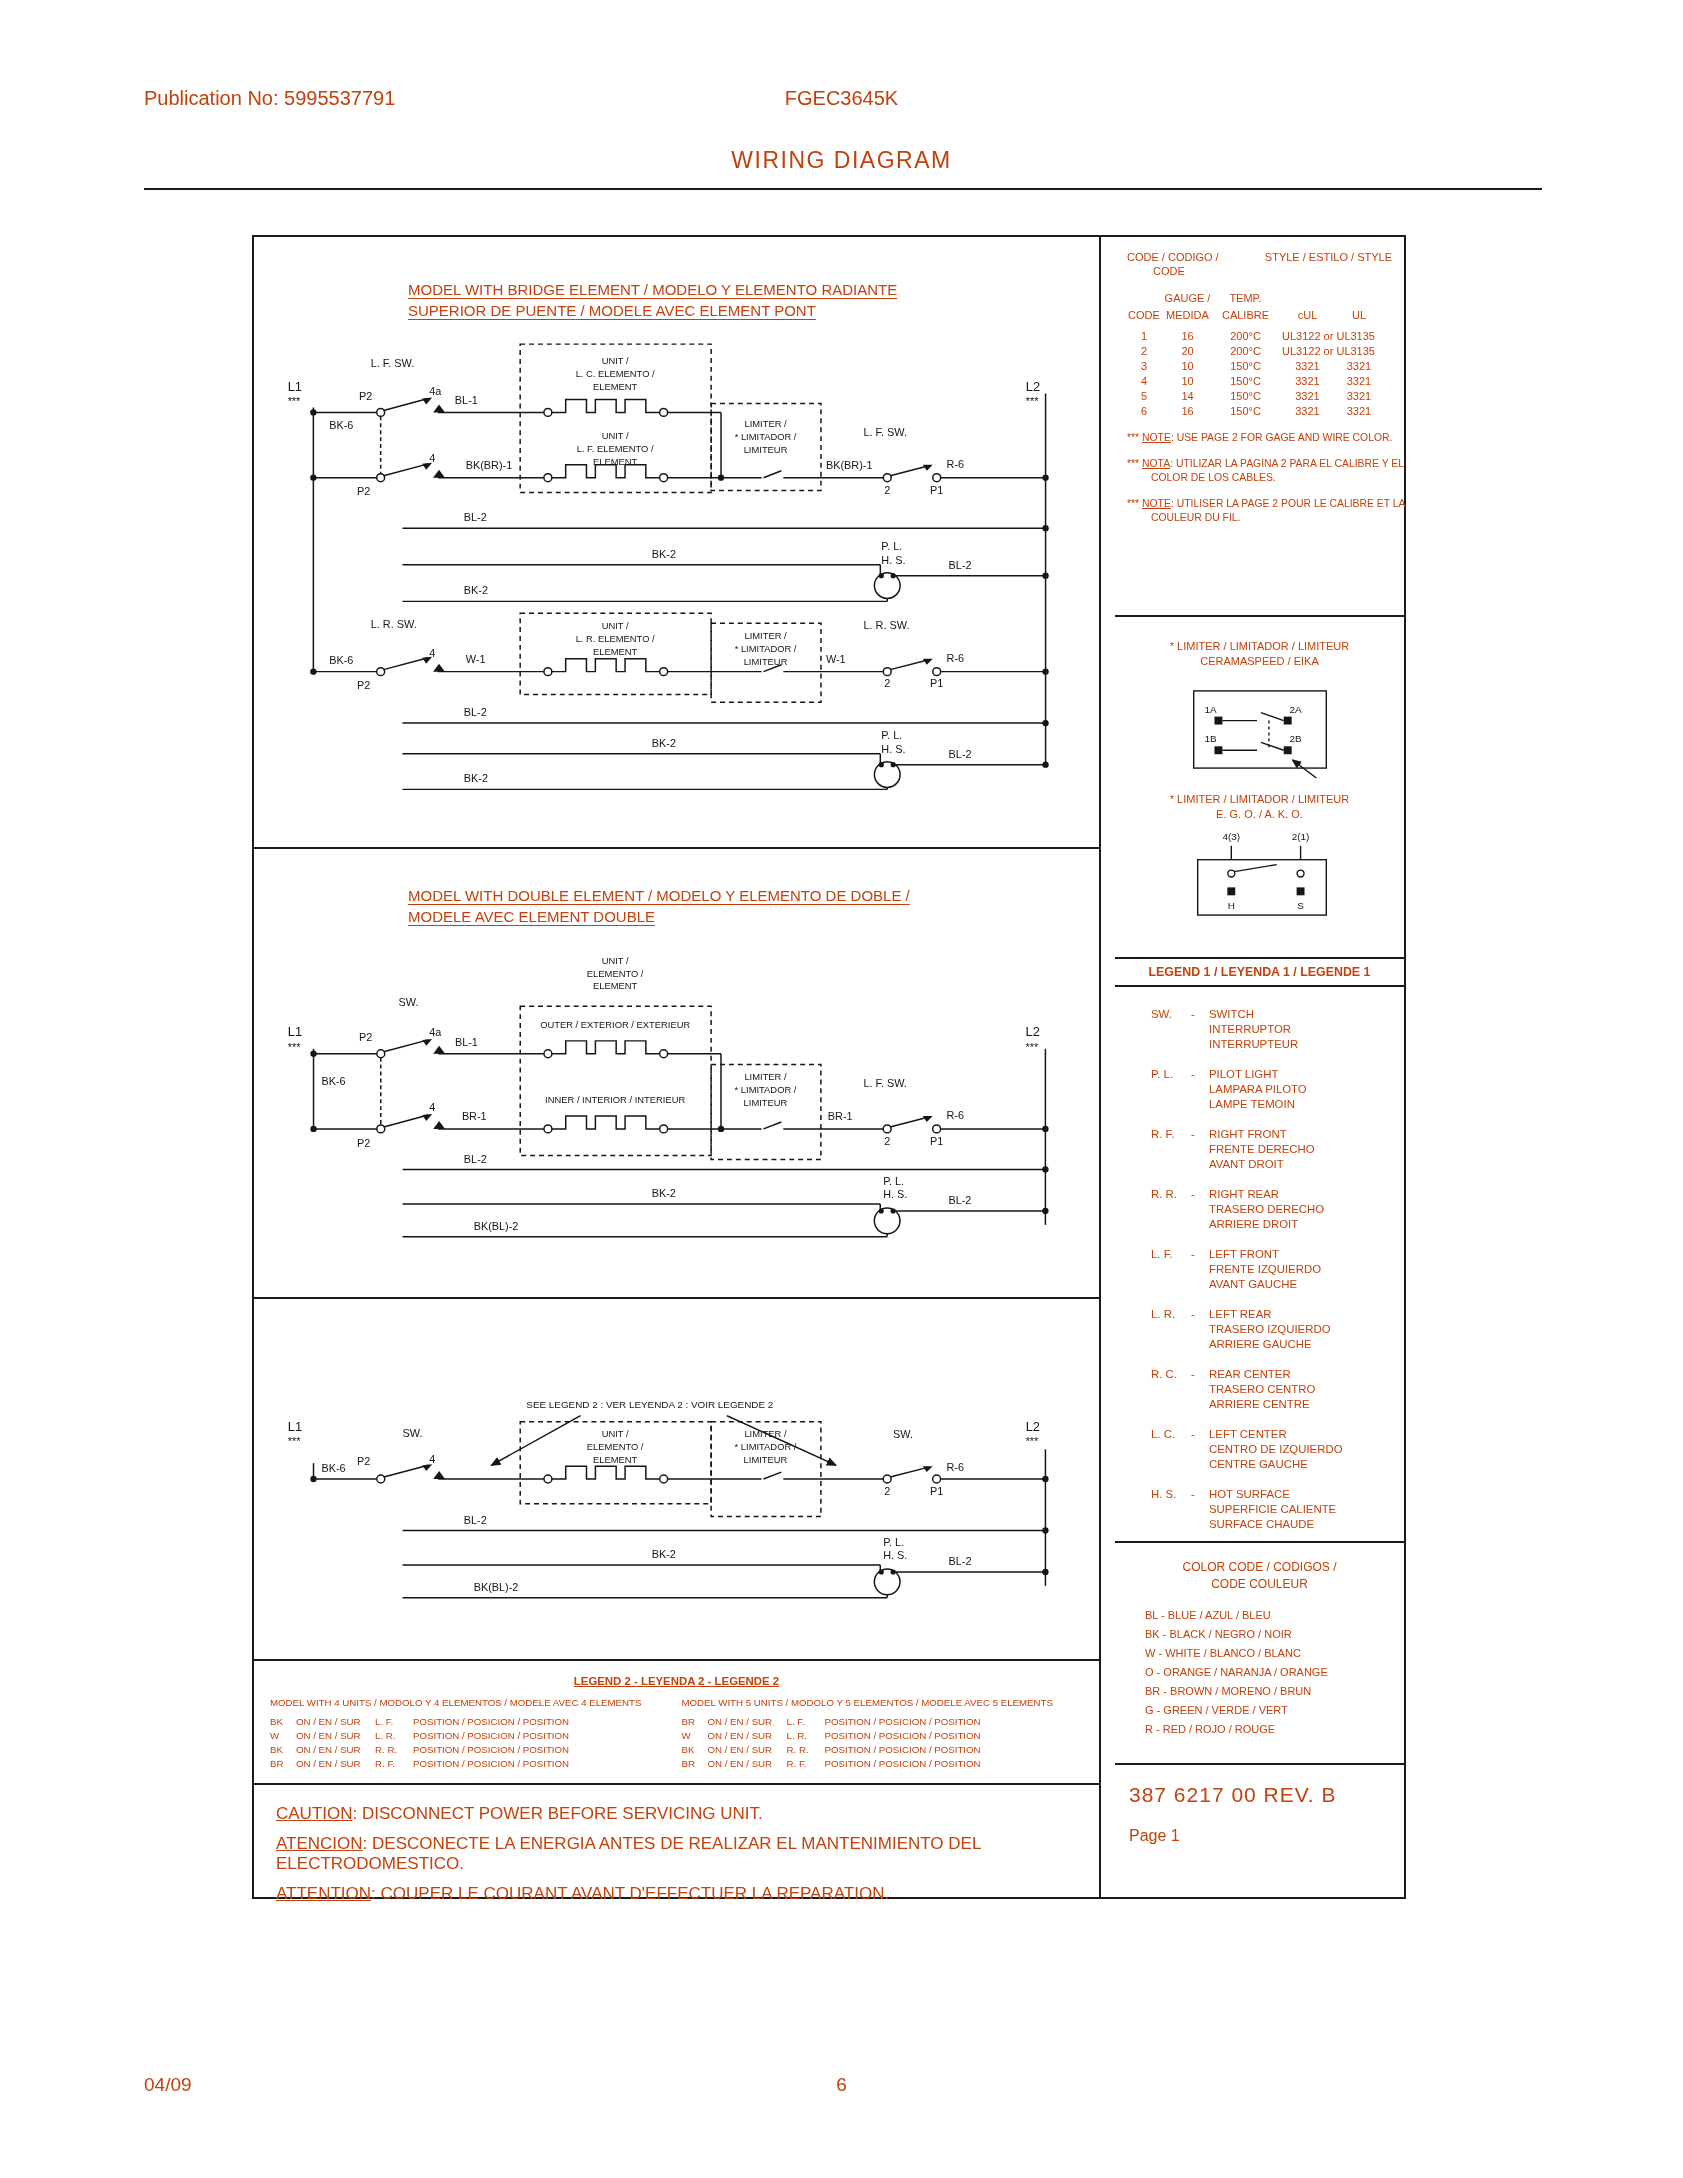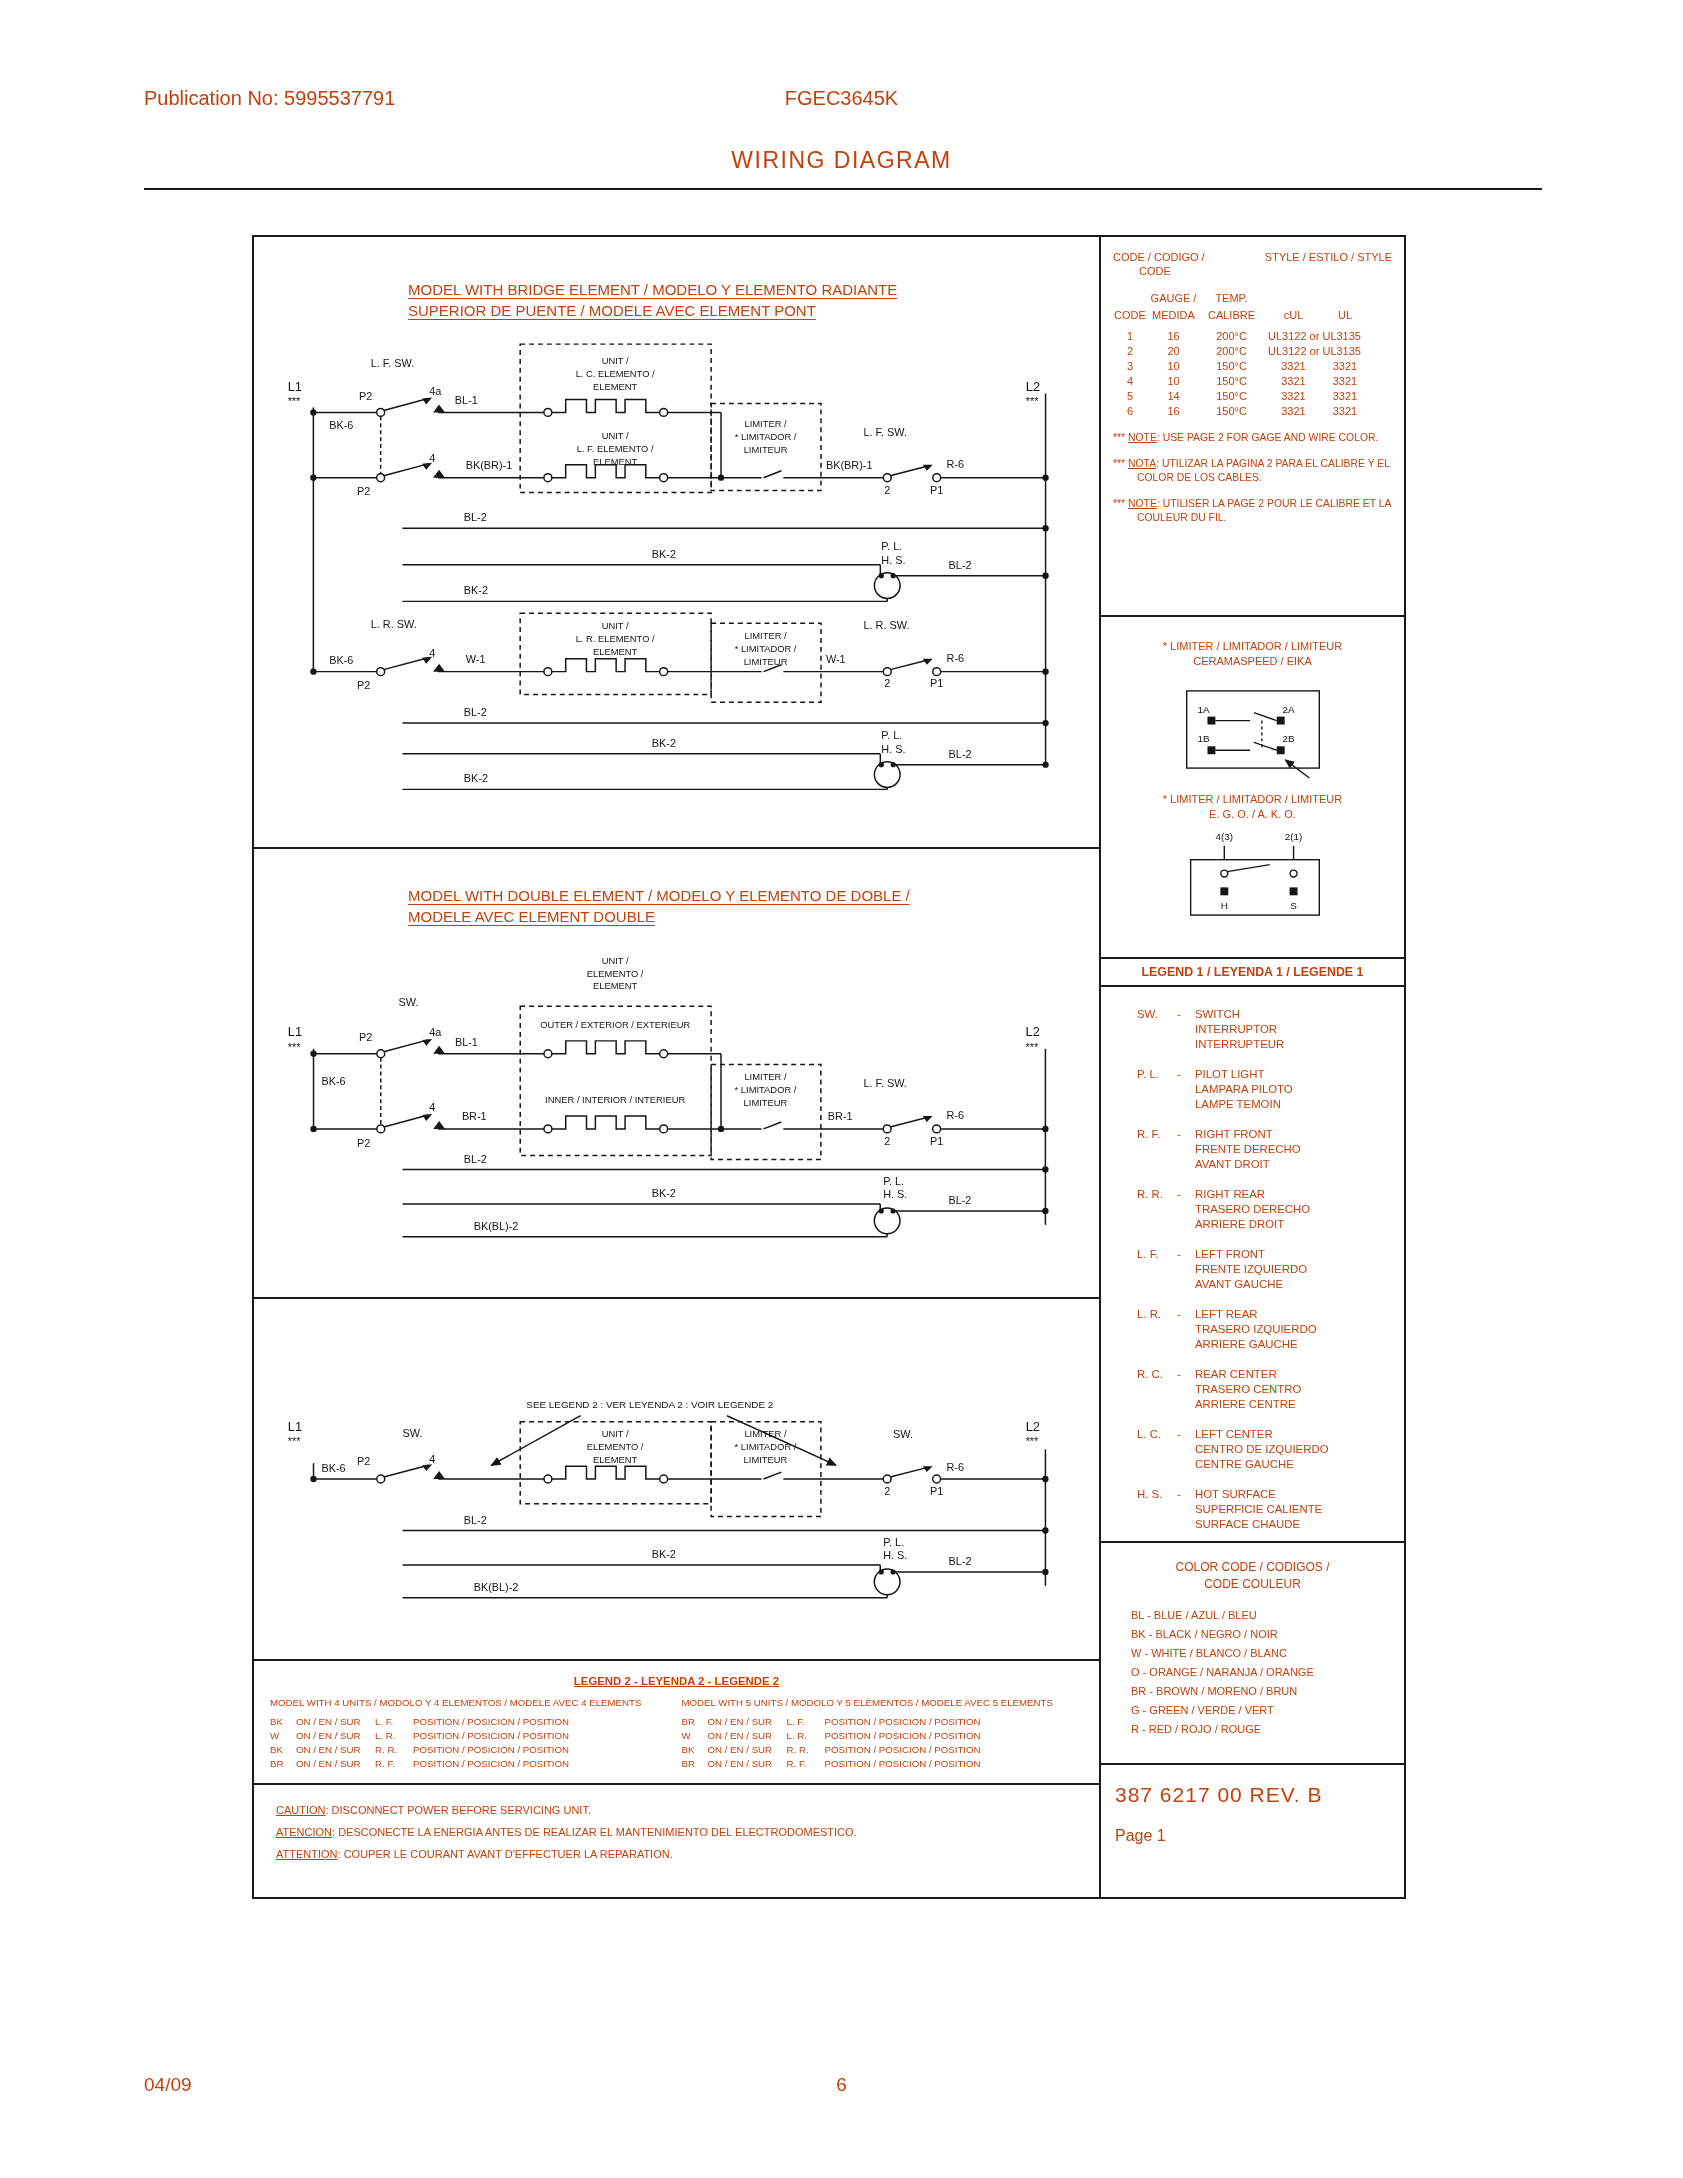--- a/index.html
+++ b/index.html
@@ -9,21 +9,21 @@
 
   
   .pub { left:144px; top:87px; font-size:20px; }
   .model { left:0; width:1683px; text-align:center; top:87px; font-size:20px; }
   .doc-title { left:0; width:1683px; text-align:center; top:147px; font-size:23px; letter-spacing:1.5px; }
   .title-rule { left:144px; top:188px; width:1398px; height:2px; background:#1a1a1a; }
 
   
   .main-box { left:252px; top:235px; width:1154px; height:1664px; border:2px solid #1a1a1a; }
   .left-col { position:absolute; left:0; top:0; width:845px; height:1660px; }
-  .right-col { position:absolute; left:845px; top:0; width:305px; height:1660px; border-left:2px solid #1a1a1a; display:flex; flex-direction:column; }
+  .right-col { position:absolute; left:845px; top:0; width:305px; height:1660px; border-left:2px solid #1a1a1a; display:flex; flex-direction:column;padding-left:14px; }
 
   .sec { position:absolute; left:0; width:845px; }
   #sec1 { top:0; height:612px; border-bottom:2px solid #1a1a1a; }
   #sec2 { top:612px; height:450px; border-bottom:2px solid #1a1a1a; }
   #sec3 { top:1062px; height:362px; border-bottom:2px solid #1a1a1a; }
   #legend2 { position:absolute; left:0; top:1425px; width:845px; height:123px; border-bottom:2px solid #1a1a1a; }
   #caution { position:absolute; left:0; top:1547px; width:845px; height:113px; padding:20px 22px; }
 
   .sec-title { position:absolute; left:154px; font-size:15px; line-height:21px; }
   .sec-title div { text-decoration:underline; text-underline-offset:3px; }
@@ -35,21 +35,21 @@
 
   
   .lg2-title { text-align:center; margin-top:13px; font-size:11.4px; font-weight:bold; text-decoration:underline; }
   .lg2-cols { display:flex; margin-top:10px; padding:0 16px; gap:10px; }
   .lg2-col { flex:1; }
   .lg2-hdr { font-size:9.7px; margin-bottom:7px; }
   .lg2-row { display:flex; font-size:9.7px; line-height:14px; }
   .lg2-row .w1 { width:26px; } .lg2-row .w2 { width:79px; } .lg2-row .w3 { width:38px; } .lg2-row .w4 { flex:1; }
 
   
-  .caution-line { font-size:11px; margin-bottom:10px; }
+  .caution-line { font-size:17px; margin-bottom:10px; }
   .cau-kw { text-decoration:underline; }
 
   
   .rp-code { height:380px; border-bottom:2px solid #1a1a1a; padding:14px 12px; font-size:11px; }
   .ct-hdr-row { display:flex; justify-content:space-between; }
   .ct-hdr2 { margin-left:26px; margin-top:2px; }
   .ct-sub, .ct-row { display:flex; line-height:15px; }
   .ct-sub { margin-top:2px; }
   .ct-first { margin-top:14px; }
   .ct-rows { margin-top:6px; }

